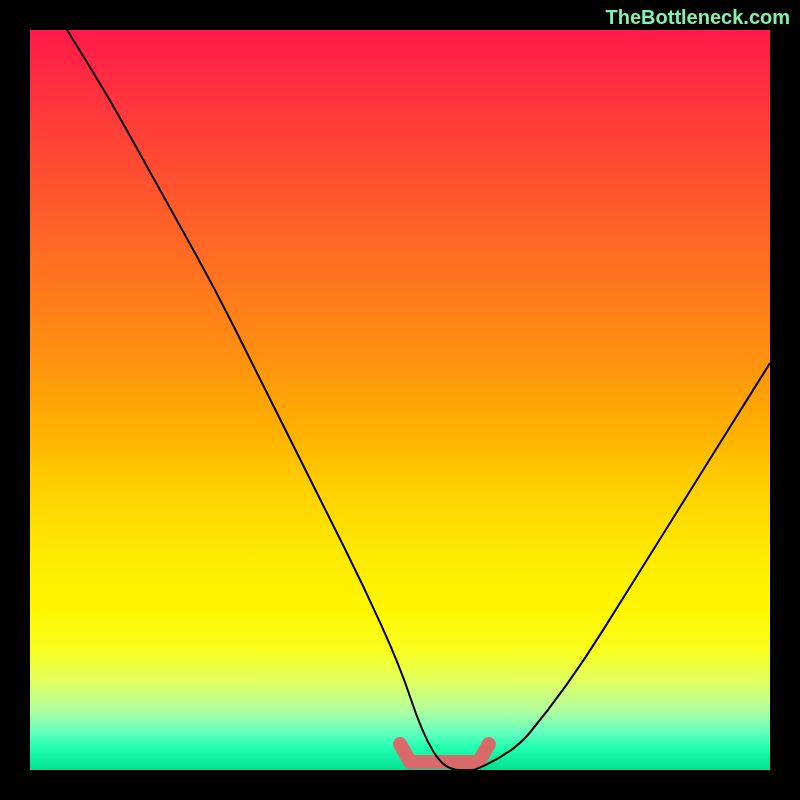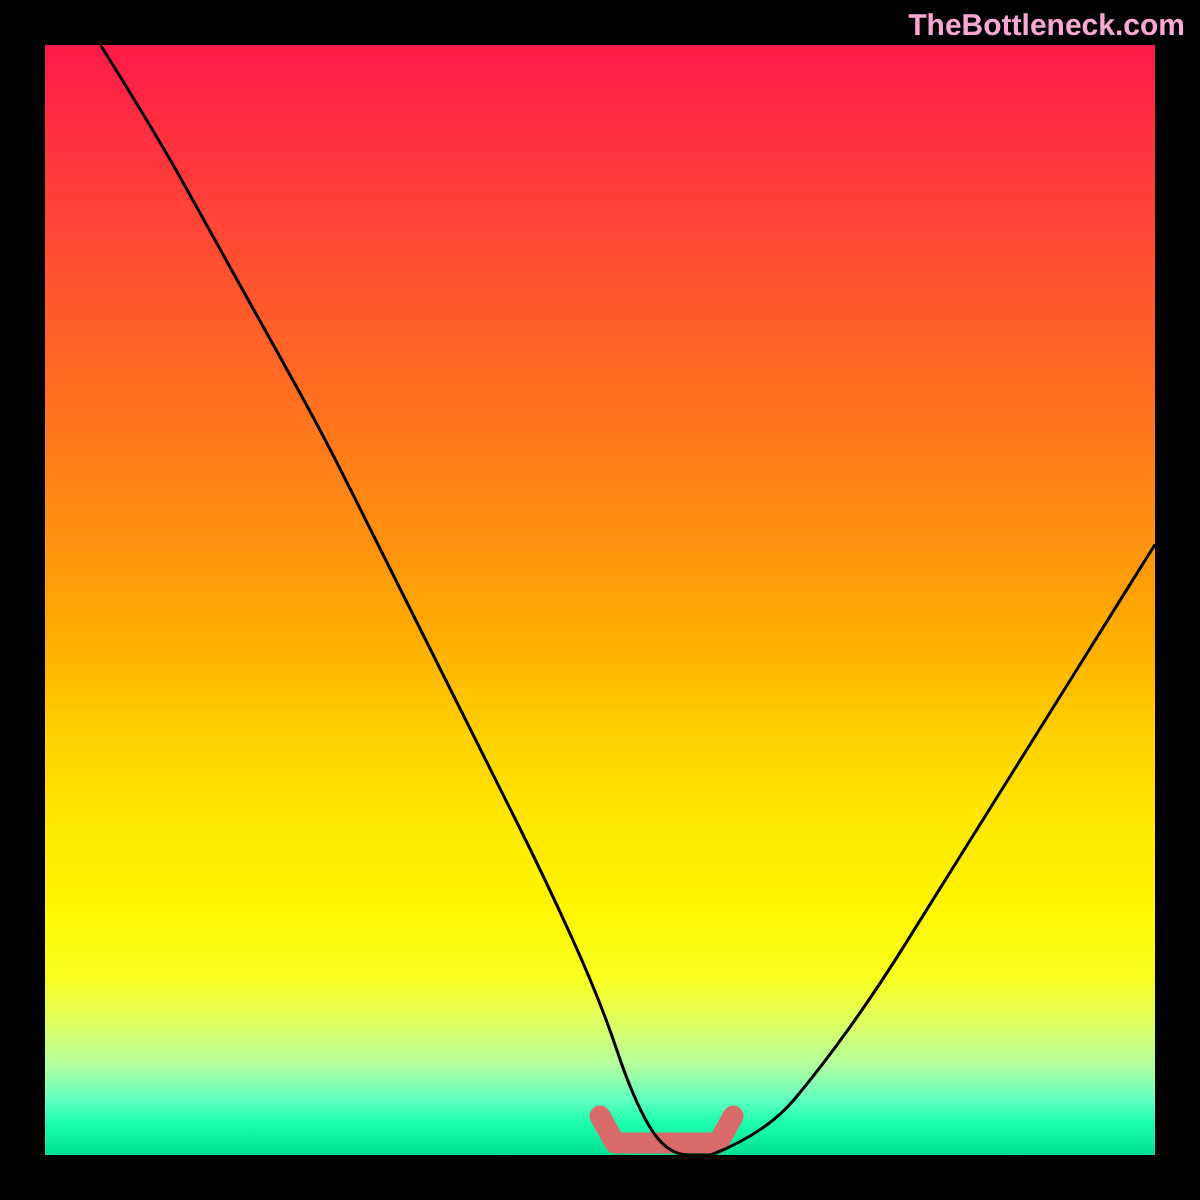--- a/index.html
+++ b/index.html
@@ -8,21 +8,21 @@
     height: 800px;
     background: #000;
     position: relative;
     font-family: Arial, sans-serif;
     overflow: hidden;
   }
   .watermark {
     position: absolute;
     top: 6px;
     right: 10px;
-    color: #f9a8d4;
+    color: #86efac;
     font-size: 20px;
     font-weight: bold;
     z-index: 10;
   }
   .plot-area {
     position: absolute;
     top: 30px;
     left: 30px;
     width: 740px;
     height: 740px;

